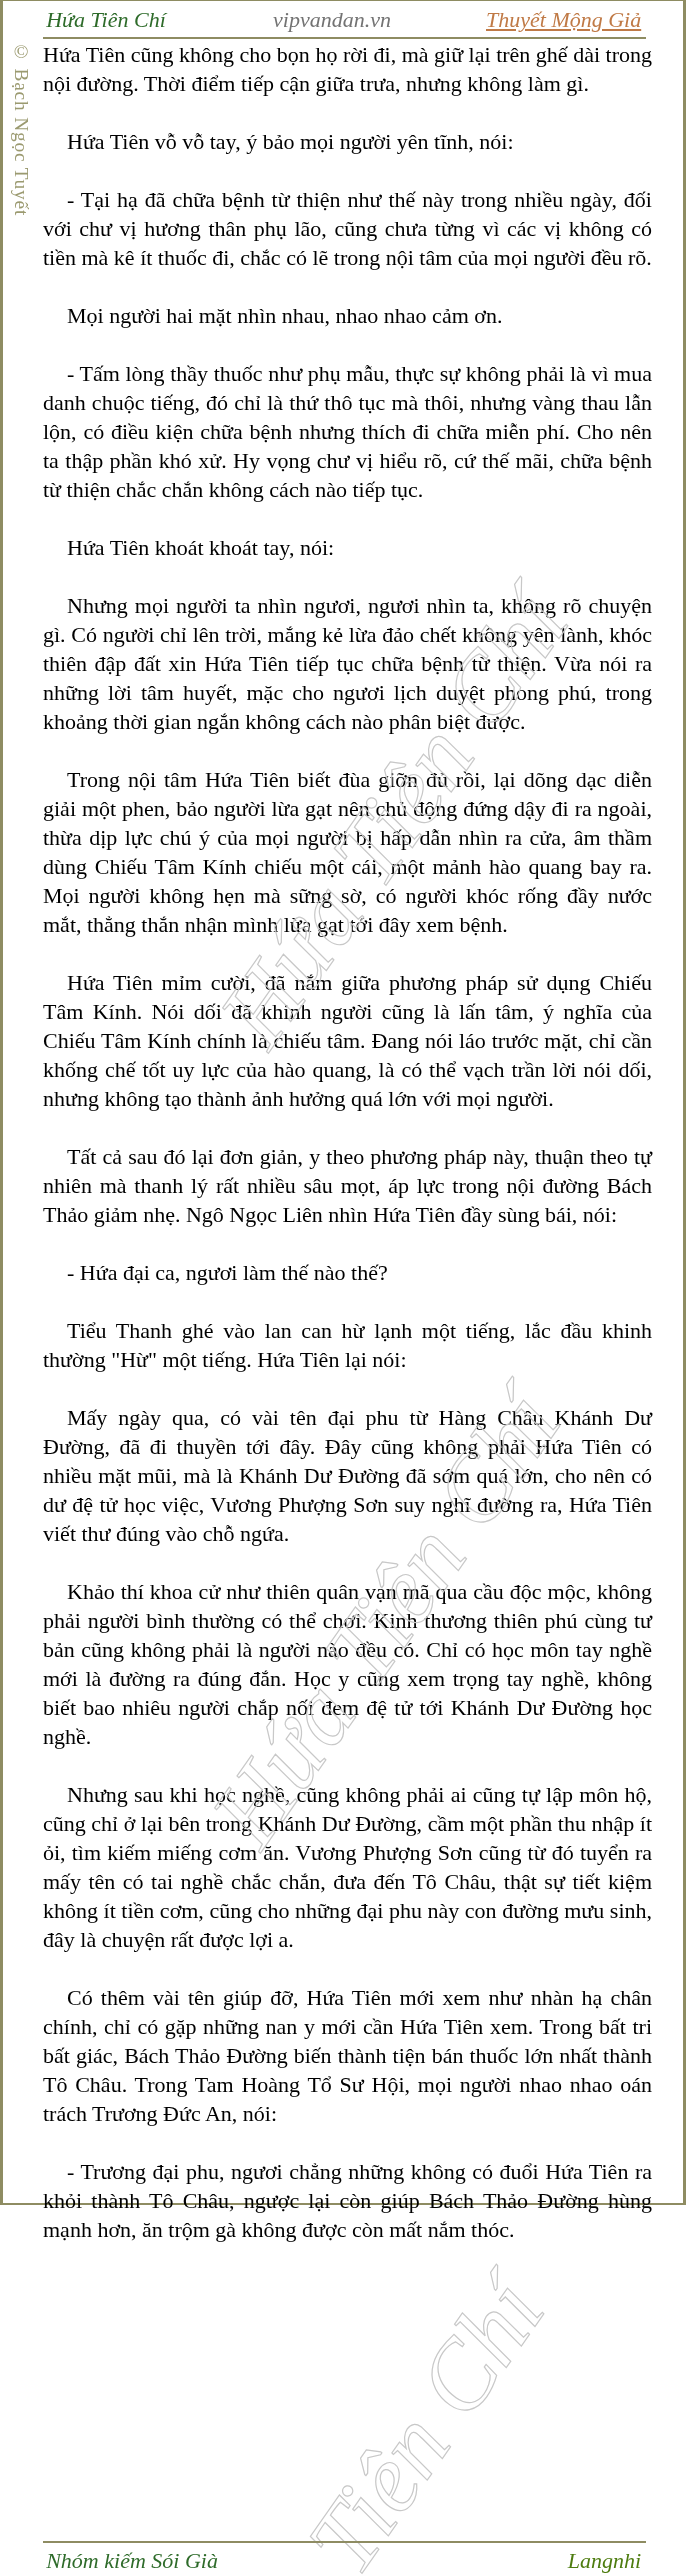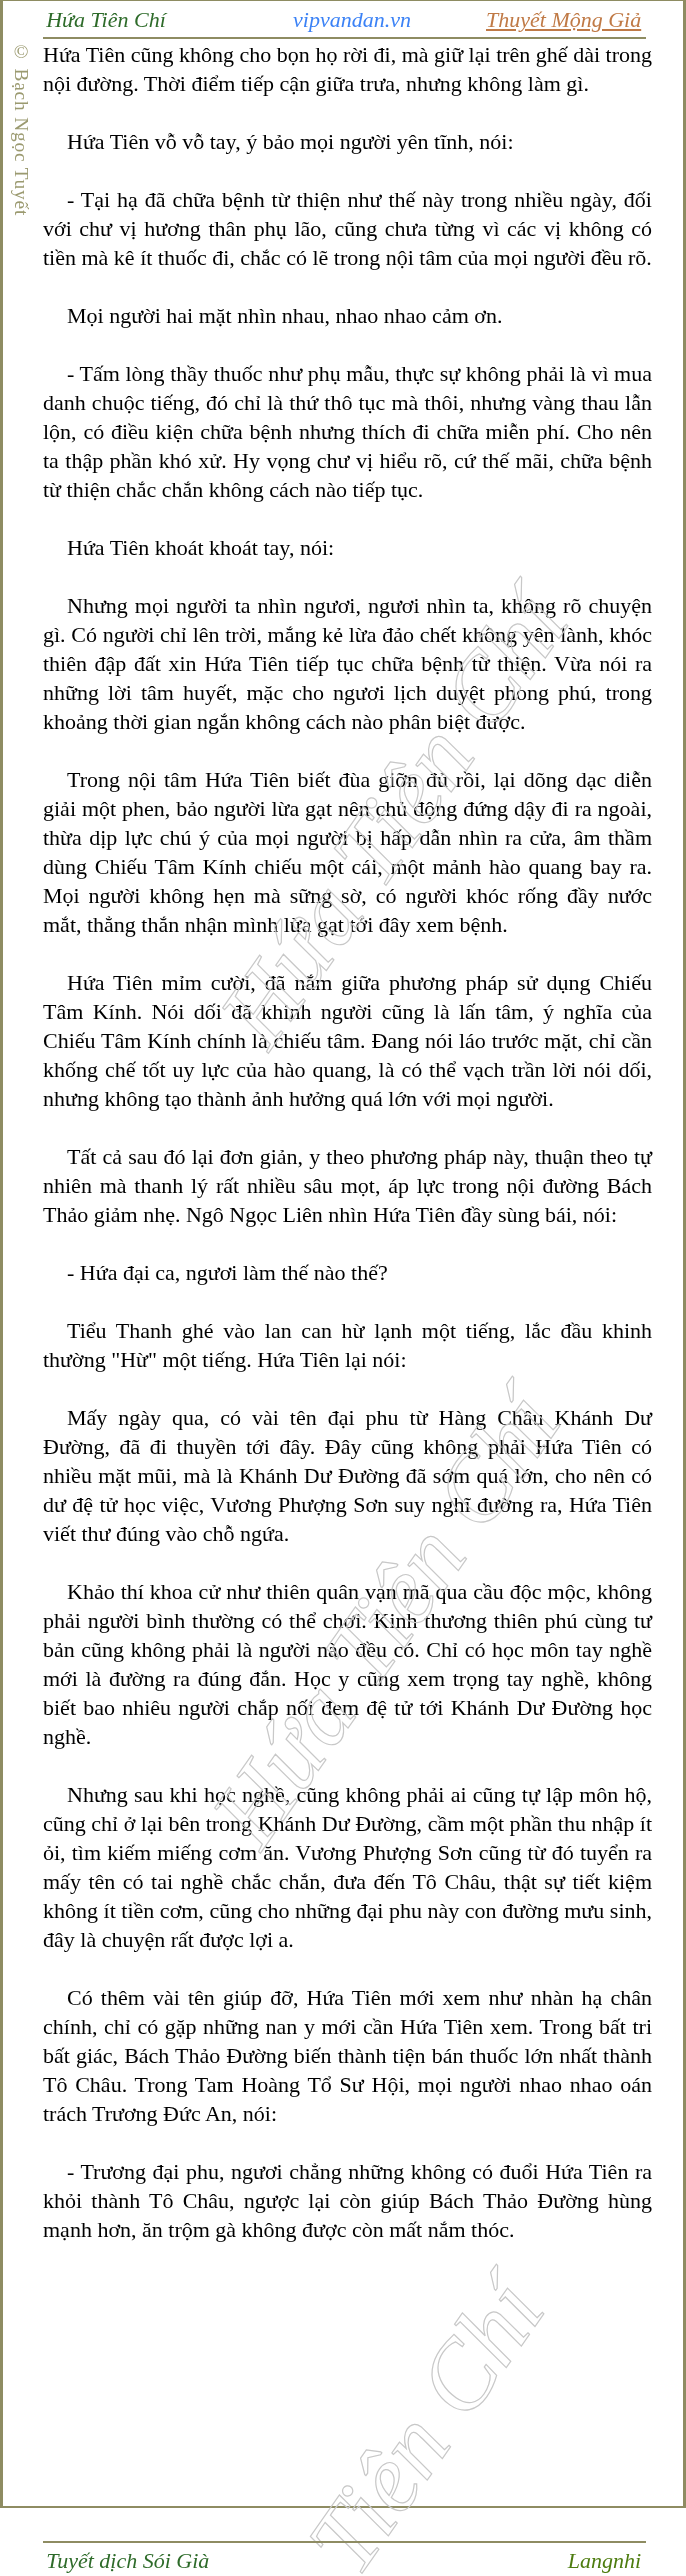--- a/index.html
+++ b/index.html
@@ -1,32 +1,32 @@
 <!DOCTYPE html>
 <html style="font-size:13px"><head>
   <meta charset="utf-8">
   <style>
     html, body { margin: 0; padding: 0; background: #ffffff; }
     body { width: 686px; height: 2576px; position: relative; overflow: hidden; }
     .page {
-      position: absolute; left: 0; top: 0; width: 686px; height: 2508px;
+      position: absolute; left: 0; top: 0; width: 686px; height: 2205px;
       box-sizing: border-box;
       border-left: 3.2px solid #8e8c62;
       border-right: 3.2px solid #8e8c62;
       border-top: 1.6px solid #8e8c62;
       border-bottom: 2.4px solid #8e8c62;
       background: #ffffff;
     }
     .header {
       position: absolute; left: 40px; right: 37px; top: 4.8px; height: 31px;
       border-bottom: 2.4px solid #8e8c62;
       font-family: "Liberation Serif", serif; font-style: italic; font-size: 22px;
     }
     .header .left { position: absolute; left: 3.2px; top: 1.6px; color: #2e6b2a; }
-    .header .center { position: absolute; left: 250px; top: 1.6px; color: #3b82f6; }
+    .header .center { position: absolute; left: 230px; top: 1.6px; color: #737373; }
     .header .right { position: absolute; right: 4.8px; top: 1.6px; color: #c07a46; text-decoration: underline; }
     .footer {
       position: absolute; left: 40px; right: 37px; top: 2540px; height: 32px;
       border-top: 2.4px solid #8e8c62;
       font-family: "Liberation Serif", serif; font-style: italic; font-size: 22px;
     }
     .footer .left { position: absolute; left: 3.2px; top: 4.8px; color: #2e6b2a; }
     .footer .right { position: absolute; right: 4.8px; top: 4.8px; color: #4d7c0f; }
     .side-credit {
       position: absolute; left: 6.5px; top: 40px;
@@ -83,18 +83,18 @@
     <p>Nhưng sau khi học nghề, cũng không phải ai cũng tự lập môn hộ, cũng chỉ ở lại bên trong Khánh Dư Đường, cầm một phần thu nhập ít ỏi, tìm kiếm miếng cơm ăn. Vương Phượng Sơn cũng từ đó tuyển ra mấy tên có tai nghề chắc chắn, đưa đến Tô Châu, thật sự tiết kiệm không ít tiền cơm, cũng cho những đại phu này con đường mưu sinh, đây là chuyện rất được lợi a.</p>
     <p>Có thêm vài tên giúp đỡ, Hứa Tiên mới xem như nhàn hạ chân chính, chỉ có gặp những nan y mới cần Hứa Tiên xem. Trong bất tri bất giác, Bách Thảo Đường biến thành tiện bán thuốc lớn nhất thành Tô Châu. Trong Tam Hoàng Tổ Sư Hội, mọi người nhao nhao oán trách Trương Đức An, nói:</p>
     <p>- Trương đại phu, ngươi chẳng những không có đuổi Hứa Tiên ra khỏi thành Tô Châu, ngược lại còn giúp Bách Thảo Đường hùng mạnh hơn, ăn trộm gà không được còn mất nắm thóc.</p>
   </div>
 
   <div class="watermark wm1">Hứa Tiên Chí</div>
   <div class="watermark wm2">Hứa Tiên Chí</div>
   <div class="watermark wm3">Hứa Tiên Chí</div>
 
   <div class="footer">
-    <span class="left">Tuyết dịch Sói Già</span>
+    <span class="left">Nhóm kiếm Sói Già</span>
     <span class="right">Langnhi</span>
   </div>
 
 </div>
 
 
 </body></html>

